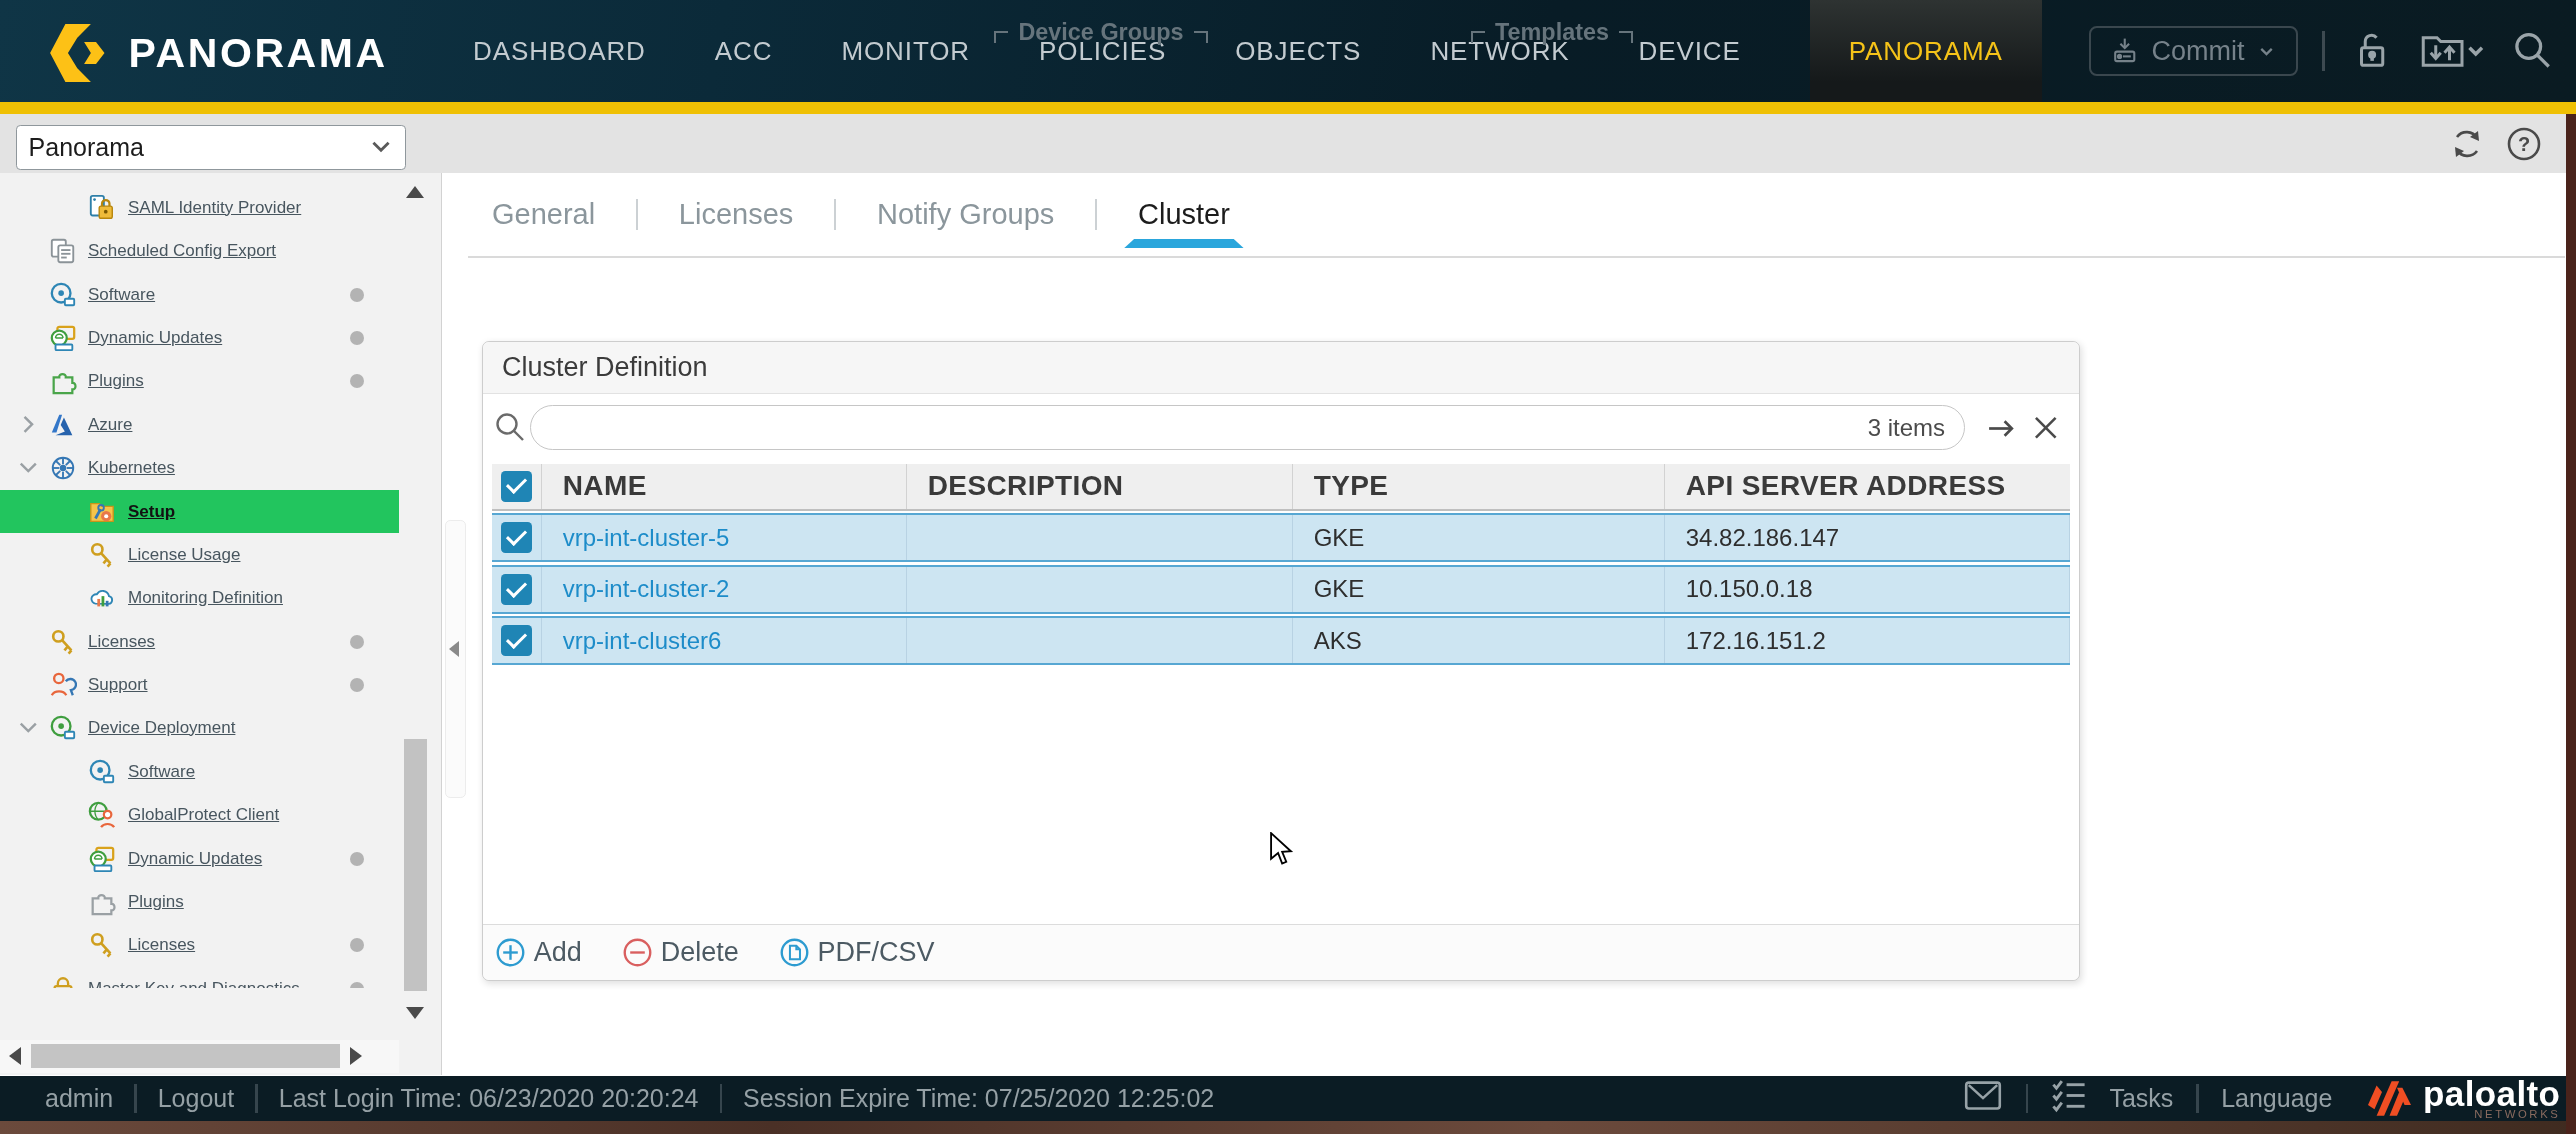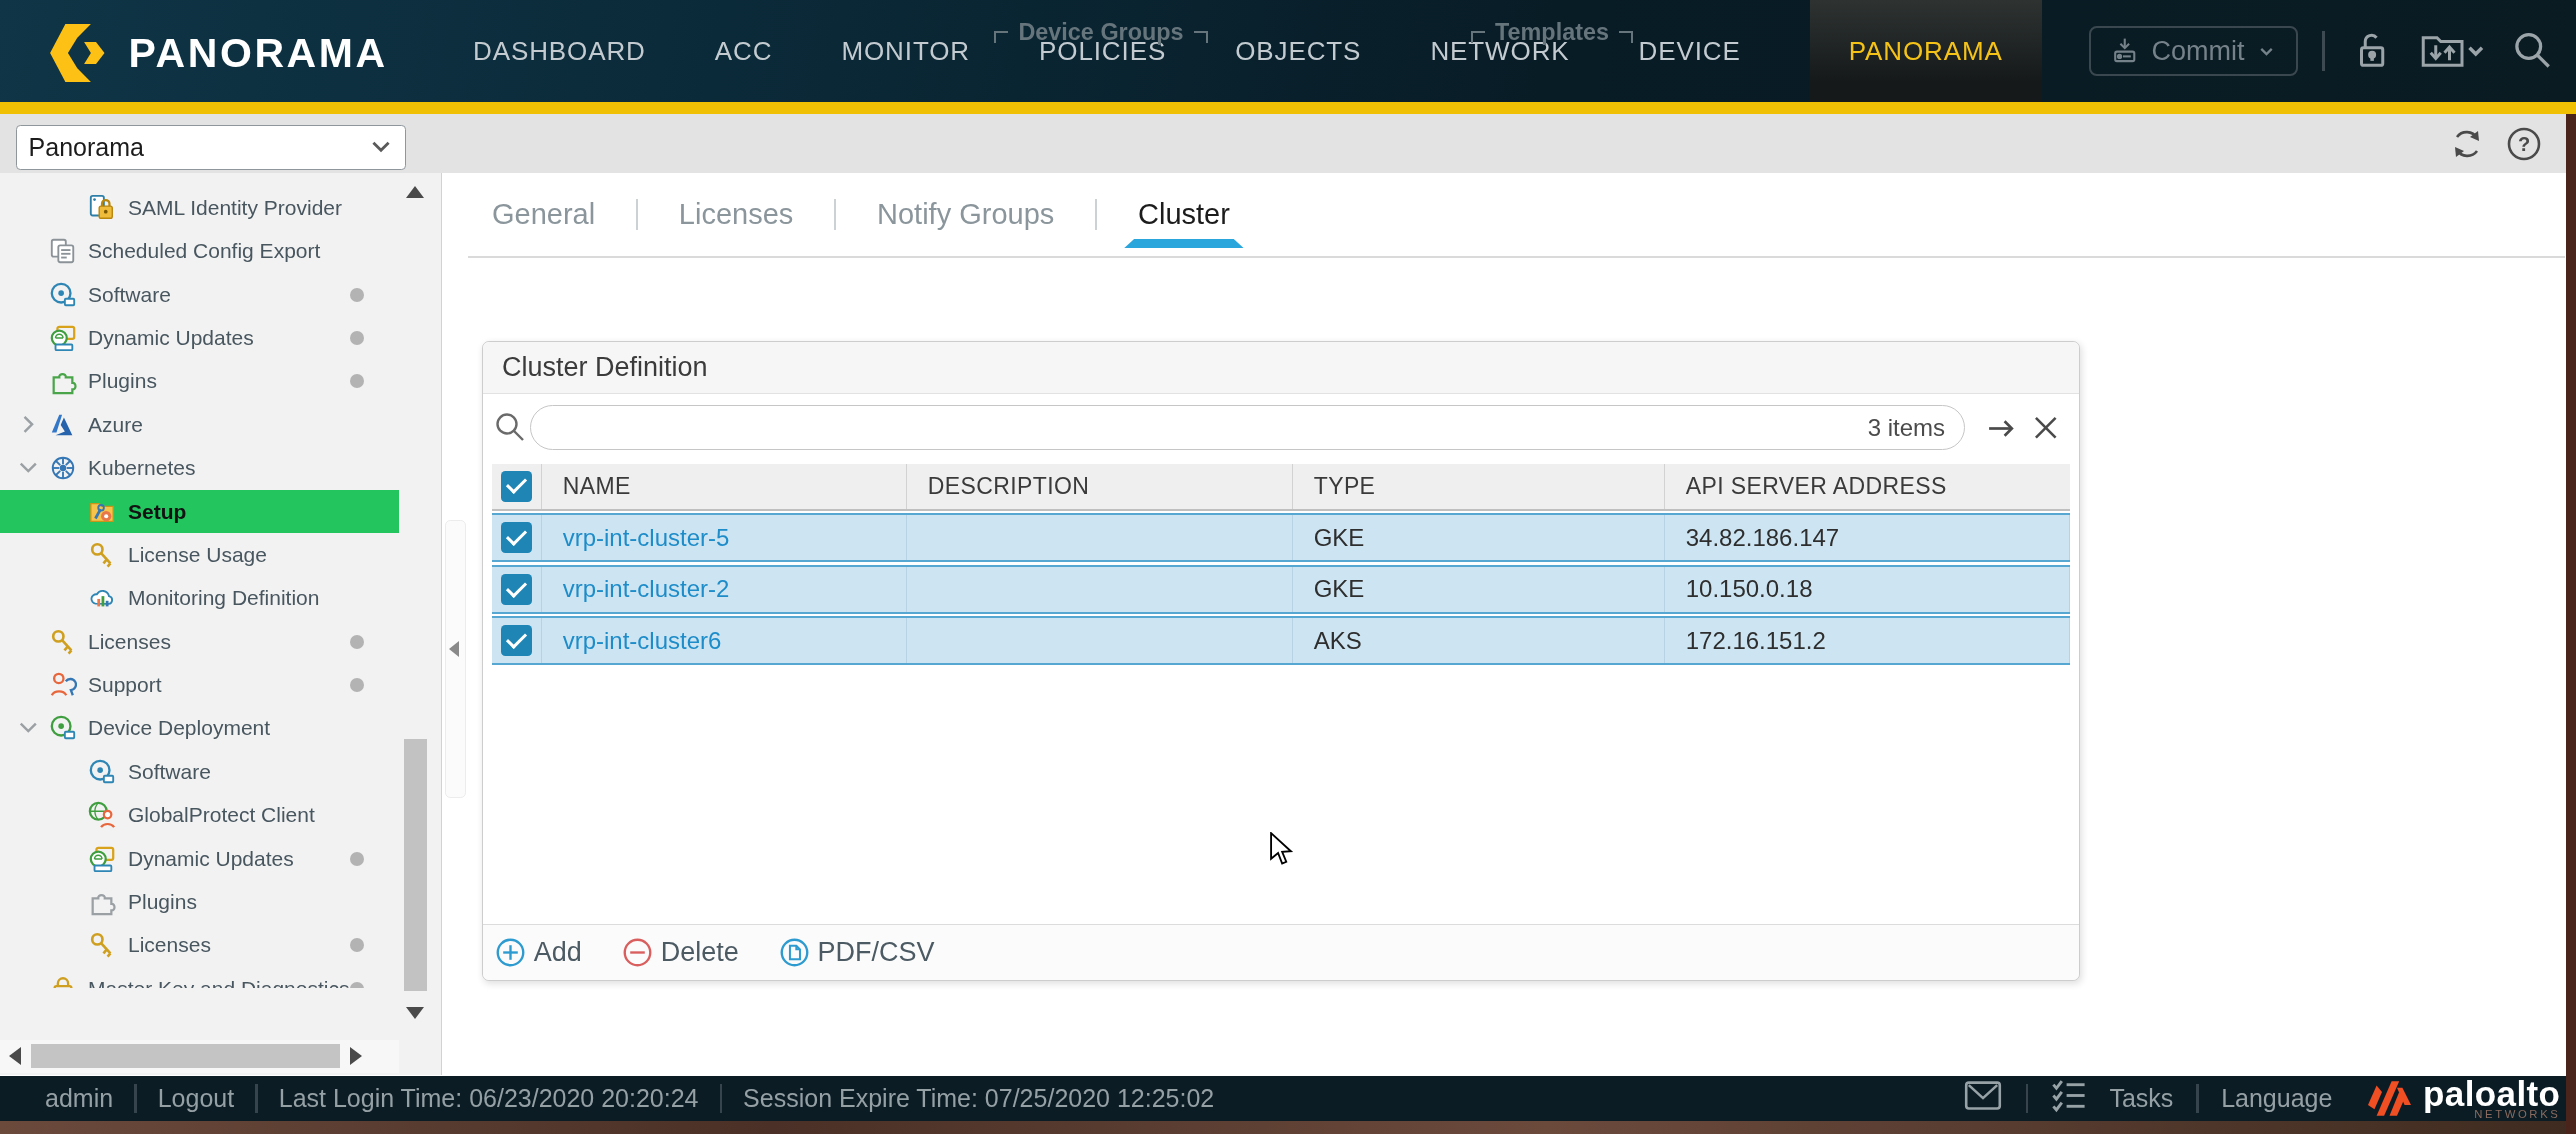--- a/index.html
+++ b/index.html
@@ -42,21 +42,21 @@
     border:1.7px solid #8f979c; border-radius:4.3px; display:flex; align-items:center; z-index:5; }
   .ctx-select .val { font-size:25px; color:#1c1c1c; padding-left:12px; flex:1; }
   .ctx-select .chev { padding-right:10.4px; }
   .tree { position:absolute; left:0; top:0; width:441px; height:815px; overflow:hidden; }
   .tree-item { position:absolute; left:0; width:399px; height:43px; display:flex; align-items:center; }
   .tree-item.selected { background:#22c55e; }
   .tree-item .chev { position:absolute; left:17.3px; width:22.6px; display:flex; }
   .tree-item .ticon { position:absolute; width:28px; height:28px; }
   .tree-item.lv1 .ticon { left:49px; }
   .tree-item.lv2 .ticon { left:88px; }
-  .tree-item .tlabel { position:absolute; white-space:nowrap; font-size:21px; color:#48565f; }
+  .tree-item .tlabel { position:absolute; white-space:nowrap; font-size:17px; color:#48565f;text-decoration:underline; }
   .tree-item.lv1 .tlabel { left:88px; }
   .tree-item.lv2 .tlabel { left:128px; }
   .tree-item.selected .tlabel { font-weight:bold; color:#121212; }
   .tree-item .dot { position:absolute; left:350px; top:14.7px; width:14px; height:14px; border-radius:50%; background:#b3b3b3; }
   .vscroll-up, .vscroll-down { position:absolute; left:406px; width:0; height:0; }
   .vscroll-up { top:13px; border-left:9.5px solid transparent; border-right:9.5px solid transparent; border-bottom:12px solid #4a4a4a; }
   .vscroll-down { top:834px; border-left:9.5px solid transparent; border-right:9.5px solid transparent; border-top:12px solid #4a4a4a; }
   .vscroll-thumb { position:absolute; left:404px; top:566px; width:23.4px; height:252px; background:#c2c2c2; }
   .hscroll { position:absolute; left:0; top:867px; width:399px; height:33px; background:#f7f7f7; }
   .hscroll .arr-l { position:absolute; left:8.7px; top:7px; width:0; height:0;
@@ -93,21 +93,21 @@
   .search-ic { position:absolute; left:8.7px; top:15.6px; }
   .search-pill { position:absolute; left:47px; right:114px; top:11.3px; height:45px; background:#fff;
     border:1.7px solid #c6c6c6; border-radius:22.6px; display:flex; align-items:center; }
   .search-input { flex:1; border:none; outline:none; font-size:24px; padding-left:21px; background:transparent;
     font-family:"Liberation Sans", sans-serif; }
   .items-count { font-size:24px; color:#4b4b4b; padding-right:19px; white-space:nowrap; }
   .search-go { position:absolute; right:62px; top:19px; }
   .search-clear { position:absolute; right:19px; top:19px; }
 
   .tbl-head { display:flex; height:47px; margin:1.7px 8.7px 0; background:#efefef; border-bottom:2.6px solid #bfbfbf; }
-  .th { display:flex; align-items:center; font-size:23px; font-weight:normal; color:#3a3a3a; letter-spacing:0.4px;
+  .th { display:flex; align-items:center; font-size:28px; font-weight:bold; color:#3a3a3a; letter-spacing:0.4px;
     border-right:0.9px solid #d2d2d2; padding-left:21px; }
   .col-cb { width:50px; padding-left:0; justify-content:center; }
   .col-name { width:365px; }
   .col-desc { width:386px; }
   .col-type { width:372px; }
   .col-api { flex:1; border-right:none; }
   .trow { display:flex; height:49px; margin:2.6px 8.7px 0; background:#cde5f2;
     border-top:2.6px solid #57a7d3; border-bottom:2.6px solid #57a7d3; }
   .td { display:flex; align-items:center; font-size:24px; color:#2e2e2e;
     border-right:0.9px solid rgba(90,130,160,0.18); padding-left:21px; }

